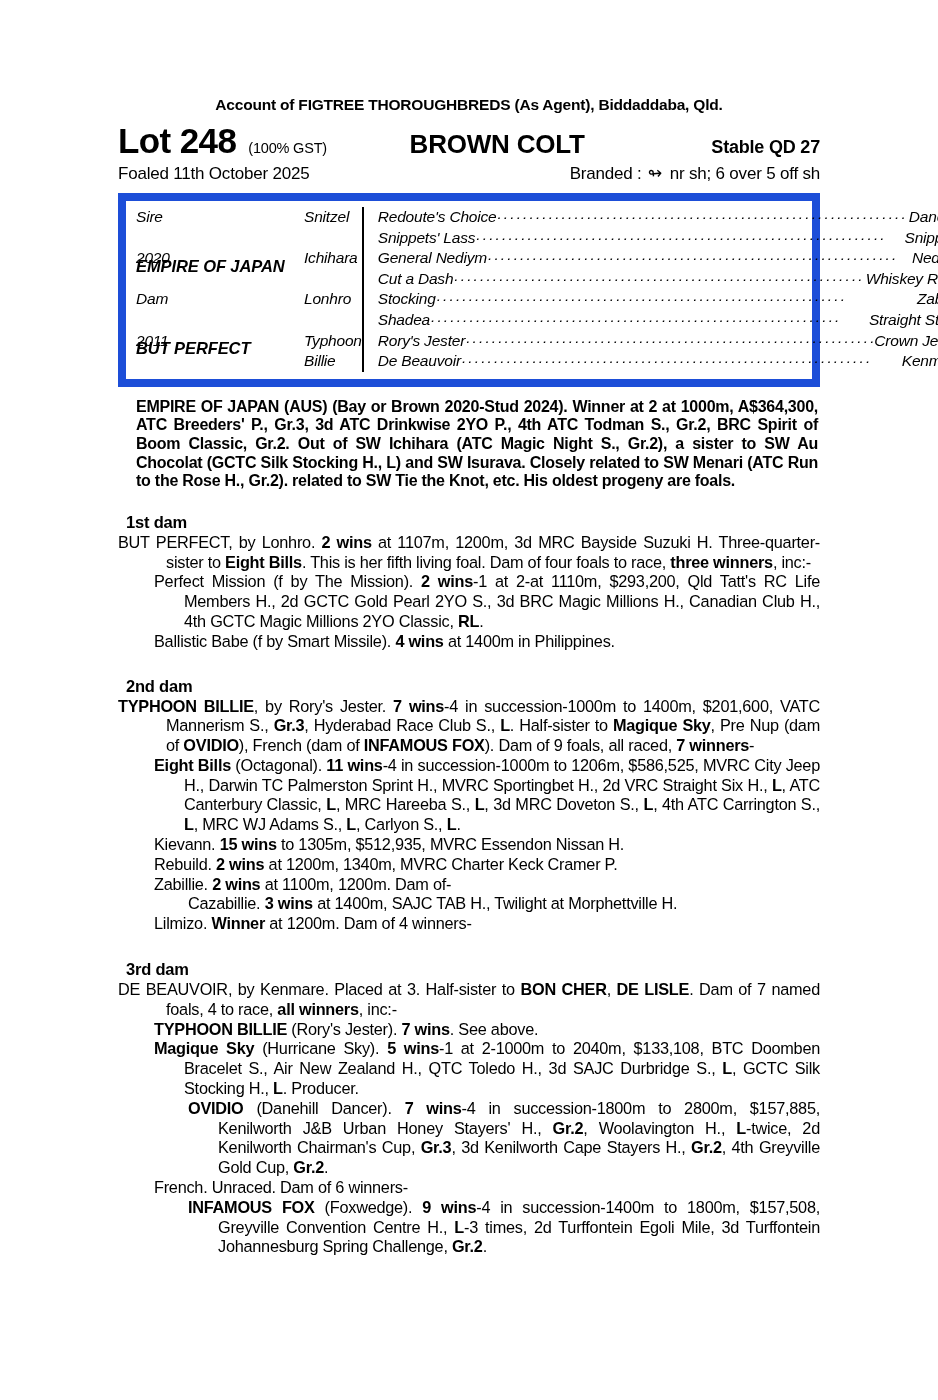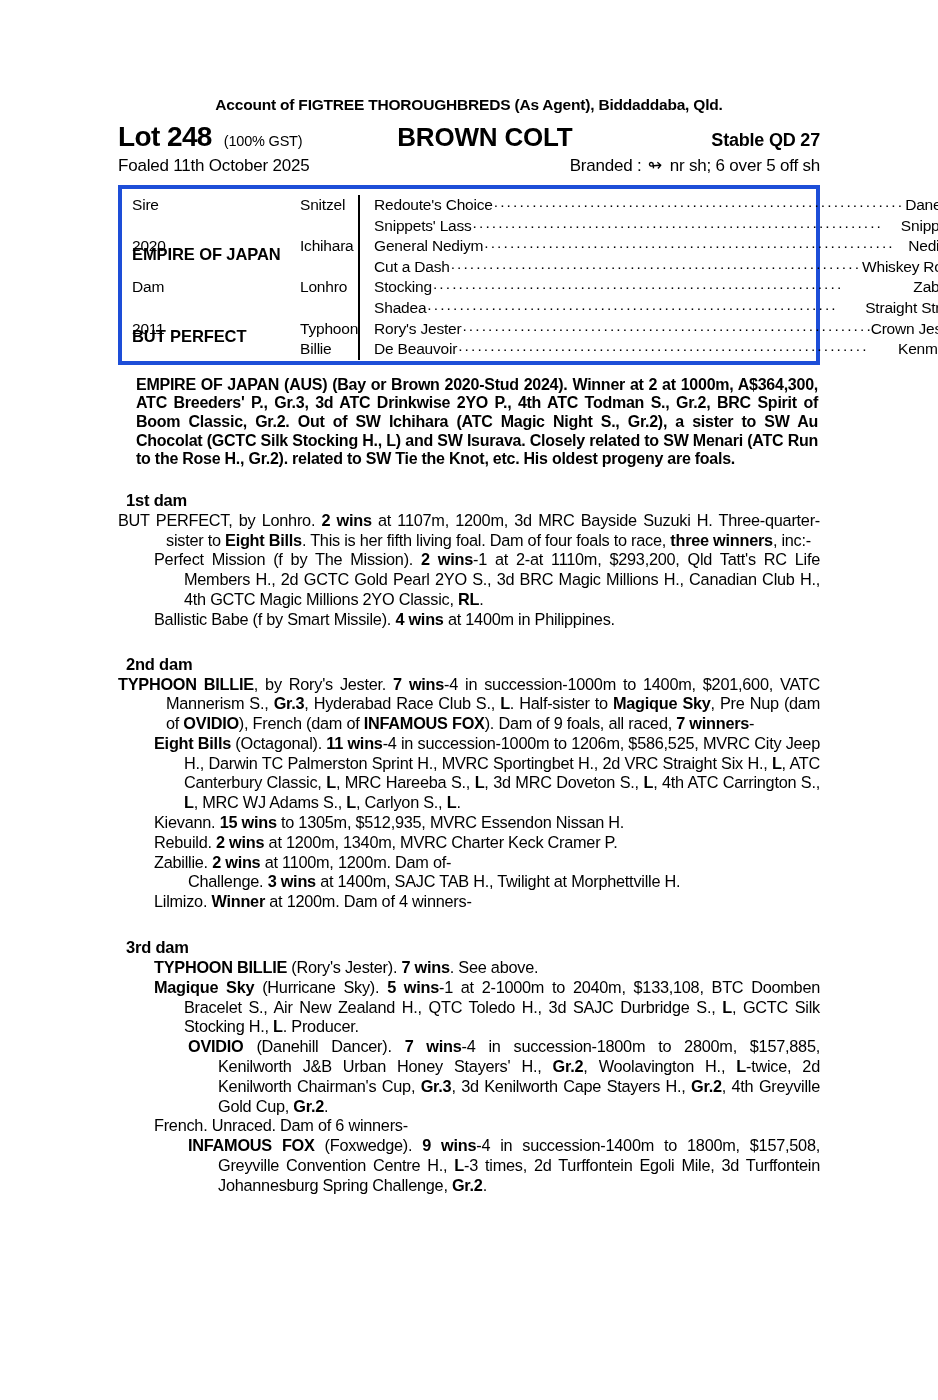--- a/index.html
+++ b/index.html
@@ -38,21 +38,21 @@
     justify-content: space-between;
     margin: 0 0 2px 0;
   }
   .lot-left {
     display: flex;
     align-items: baseline;
     white-space: nowrap;
   }
   .lot-number {
     font-weight: bold;
-    font-size: 28px;
+    font-size: 35px;
     letter-spacing: -0.6px;
   }
   .gst {
     font-size: 14.5px;
     margin-left: 12px;
     letter-spacing: -0.2px;
   }
   .colt-title {
     font-weight: bold;
     font-size: 26px;
@@ -81,24 +81,25 @@
   .brand-glyph {
     display: inline-block;
     font-size: 17px;
     transform: scaleX(-1) rotate(6deg);
     margin: 0 3px 0 2px;
     font-family: "DejaVu Sans", sans-serif;
   }
 
   
   .ped-table {
-    border: 4px solid #1d4ed8;
-    display: flex;
-    padding: 6px 0 1px 0;
+    border: 8px solid #1d4ed8;
+    display: flex;
+    padding: 6px 0 7px 0;
     margin-bottom: 11px;
+    font-style: italic;
   }
   .ped-left {
     width: 358px;
     padding-left: 10px;
     box-sizing: border-box;
   }
   .ped-right {
     flex: 1;
     border-left: 2px solid #000;
     padding-left: 14px;
@@ -289,23 +290,24 @@
       <div class="dam-head sec-gap-top">1st dam</div>
       <p class="p lv0 indent0"><span>BUT PERFECT, by Lonhro. </span><b>2 wins</b><span> at 1107m, 1200m, 3d MRC Bayside Suzuki H. Three-quarter-sister to </span><b>Eight Bills</b><span>. This is her fifth living foal. Dam of four foals to race, </span><b>three winners</b><span>, inc:-</span></p>
       <p class="p lv1 indent1"><span>Perfect Mission (f by The Mission). </span><b>2 wins</b><span>-1 at 2-at 1110m, $293,200, Qld Tatt's RC Life Members H., 2d GCTC Gold Pearl 2YO S., 3d BRC Magic Millions H., Canadian Club H., 4th GCTC Magic Millions 2YO Classic, </span><b>RL</b><span>.</span></p>
       <p class="p lv1 indent1"><span>Ballistic Babe (f by Smart Missile). </span><b>4 wins</b><span> at 1400m in Philippines.</span></p>
       <div class="dam-head sec-gap-top-2">2nd dam</div>
       <p class="p lv0 indent0"><b>TYPHOON BILLIE</b><span>, by Rory's Jester. </span><b>7 wins</b><span>-4 in succession-1000m to 1400m, $201,600, VATC Mannerism S., </span><b>Gr.3</b><span>, Hyderabad Race Club S., </span><b>L</b><span>. Half-sister to </span><b>Magique Sky</b><span>, Pre Nup (dam of </span><b>OVIDIO</b><span>), French (dam of </span><b>INFAMOUS FOX</b><span>). Dam of 9 foals, all raced, </span><b>7 winners</b><span>-</span></p>
       <p class="p lv1 indent1"><b>Eight Bills</b><span> (Octagonal). </span><b>11 wins</b><span>-4 in succession-1000m to 1206m, $586,525, MVRC City Jeep H., Darwin TC Palmerston Sprint H., MVRC Sportingbet H., 2d VRC Straight Six H., </span><b>L</b><span>, ATC Canterbury Classic, </span><b>L</b><span>, MRC Hareeba S., </span><b>L</b><span>, 3d MRC Doveton S., </span><b>L</b><span>, 4th ATC Carrington S., </span><b>L</b><span>, MRC WJ Adams S., </span><b>L</b><span>, Carlyon S., </span><b>L</b><span>.</span></p>
       <p class="p lv1 indent1"><span>Kievann. </span><b>15 wins</b><span> to 1305m, $512,935, MVRC Essendon Nissan H.</span></p>
       <p class="p lv1 indent1"><span>Rebuild. </span><b>2 wins</b><span> at 1200m, 1340m, MVRC Charter Keck Cramer P.</span></p>
       <p class="p lv1 indent1"><span>Zabillie. </span><b>2 wins</b><span> at 1100m, 1200m. Dam of-</span></p>
-      <p class="p lv2 indent2"><span>Challenge. </span><b>3 wins</b><span> at 1400m, SAJC TAB H., Twilight at Morphettville H.</span></p>
+      <p class="p lv2 indent2"><span>Cazabillie. </span><b>3 wins</b><span> at 1400m, SAJC TAB H., Twilight at Morphettville H.</span></p>
       <p class="p lv1 indent1"><span>Lilmizo. </span><b>Winner</b><span> at 1200m. Dam of 4 winners-</span></p>
       <div class="dam-head sec-gap-top-3">3rd dam</div>
+      <p class="p lv0 indent0"><span>DE BEAUVOIR, by Kenmare. Placed at 3. Half-sister to </span><b>BON CHER</b><span>, </span><b>DE LISLE</b><span>. Dam of 7 named foals, 4 to race, </span><b>all winners</b><span>, inc:-</span></p>
       <p class="p lv1 indent1"><b>TYPHOON BILLIE</b><span> (Rory's Jester). </span><b>7 wins</b><span>. See above.</span></p>
       <p class="p lv1 indent1"><b>Magique Sky</b><span> (Hurricane Sky). </span><b>5 wins</b><span>-1 at 2-1000m to 2040m, $133,108, BTC Doomben Bracelet S., Air New Zealand H., QTC Toledo H., 3d SAJC Durbridge S., </span><b>L</b><span>, GCTC Silk Stocking H., </span><b>L</b><span>. Producer.</span></p>
       <p class="p lv2 indent2"><b>OVIDIO</b><span> (Danehill Dancer). </span><b>7 wins</b><span>-4 in succession-1800m to 2800m, $157,885, Kenilworth J&amp;B Urban Honey Stayers' H., </span><b>Gr.2</b><span>, Woolavington H., </span><b>L</b><span>-twice, 2d Kenilworth Chairman's Cup, </span><b>Gr.3</b><span>, 3d Kenilworth Cape Stayers H., </span><b>Gr.2</b><span>, 4th Greyville Gold Cup, </span><b>Gr.2</b><span>.</span></p>
       <p class="p lv1 indent1"><span>French. Unraced. Dam of 6 winners-</span></p>
       <p class="p lv2 indent2"><b>INFAMOUS FOX</b><span> (Foxwedge). </span><b>9 wins</b><span>-4 in succession-1400m to 1800m, $157,508, Greyville Convention Centre H., </span><b>L</b><span>-3 times, 2d Turffontein Egoli Mile, 3d Turffontein Johannesburg Spring Challenge, </span><b>Gr.2</b><span>.</span></p>
     </div>
 
 </div>
 
 </body></html>

